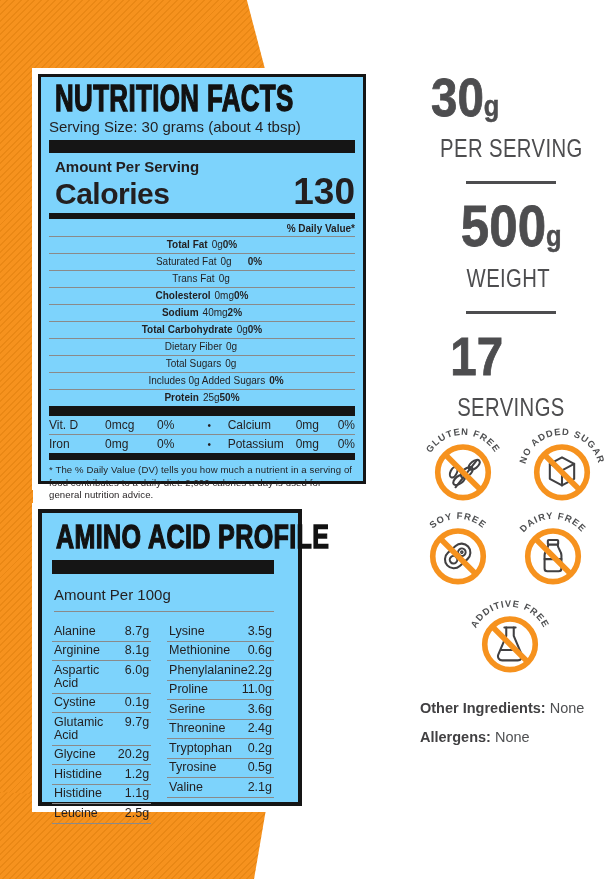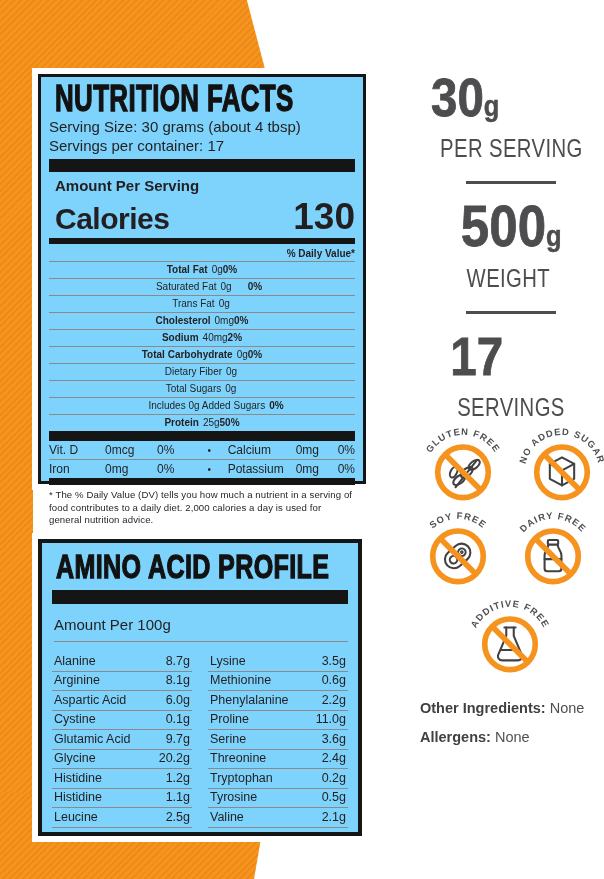--- a/index.html
+++ b/index.html
@@ -20,38 +20,38 @@
   .stripe-left{position:absolute;left:0;top:0;width:33px;height:879px;z-index:1;}
   .swoosh-top{position:absolute;left:0;top:0;width:266px;height:100px;z-index:1;
     clip-path:polygon(0 0, 92.8% 0, 100% 73%, 0 97%);}
   .swoosh-bottom{position:absolute;left:0;top:792px;width:266px;height:87px;z-index:1;
     clip-path:polygon(0 0, 100% 19.5%, 95.5% 100%, 0 100%);}
 
   
   .label-box{position:absolute;background:#7dd3fc;border:3px solid #151515;z-index:2;
     box-shadow:0 0 0 6px #fff;color:var(--text-black);}
   #nutrition-box{left:38px;top:74px;width:328px;height:410px;padding:2px 8px 0 8px;}
-  #amino-box{left:38px;top:539px;width:324px;height:297px;border-width:4px;padding:4px 10px 0 10px;}
+  #amino-box{left:38px;top:509px;width:264px;height:297px;border-width:4px;padding:4px 24px 0 10px;}
 
   .big-title{font-weight:700;white-space:nowrap;color:#121212;
     transform:scaleX(.72);transform-origin:0 50%;letter-spacing:.5px;
     -webkit-text-stroke:1.3px #121212;}
   #nutrition-box .big-title{font-size:36px;line-height:34px;margin:3px 0 1px 6px;}
   #amino-box .big-title{font-size:33px;line-height:36px;margin:2px 0 0 4px;transform:scaleX(.76);}
 
   .serving-line{font-size:15px;line-height:19px;}
   .bar{background:#151515;}
   .bar.h13{height:13px;margin-top:4px;}
   .bar.h6{height:6px;margin-top:2px;}
   .bar.h10{height:10px;}
   .bar.h7{height:7px;}
   .bar.h14{height:14px;margin-top:5px;}
 
   .aps{font-size:15px;font-weight:700;margin:5px 0 0 6px;}
-  .cal-row{display:flex;justify-content:space-between;align-items:baseline;margin-left:6px;margin-top:6px;}
+  .cal-row{display:flex;justify-content:space-between;align-items:baseline;margin-left:6px;}
   .cal-label{font-size:30px;font-weight:700;letter-spacing:-.5px;line-height:34px;}
   .cal-value{font-size:37px;font-weight:700;line-height:34px;}
   .dv-header{text-align:right;font-size:10px;font-weight:700;padding:4px 0 2px 0;}
 
   .nrow{display:flex;justify-content:center;border-top:1px solid var(--hairline);
     font-size:10px;line-height:12px;padding:2px 0;}
   .nrow .nm{font-weight:400;}
   .nrow.bold .nm{font-weight:700;}
   .nrow .amt{margin-left:4px;}
   .nrow.ind1{padding-left:14px;gap:16px;}
@@ -102,21 +102,20 @@
 
 <div id="canvas">
 
   <div class="stripe-left orange-fill"></div>
   <div class="swoosh-top orange-fill"></div>
   <div class="swoosh-bottom orange-fill"></div>
 
   <div id="nutrition-box" class="label-box">
     <div class="big-title">NUTRITION FACTS</div>
     <div class="serving-line">Serving Size: 30 grams (about 4 tbsp)</div>
-    <div class="serving-line">Servings per container: 17</div>
     <div class="bar h13"></div>
     <div class="aps">Amount Per Serving</div>
     <div class="cal-row">
       <span class="cal-label">Calories</span>
       <span class="cal-value">130</span>
     </div>
     <div class="bar h6"></div>
     <div class="dv-header">% Daily Value*</div>
 
     <div>

